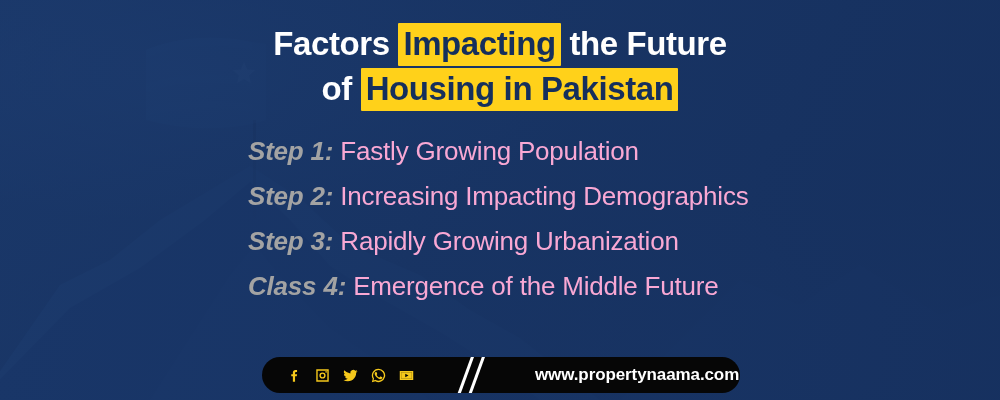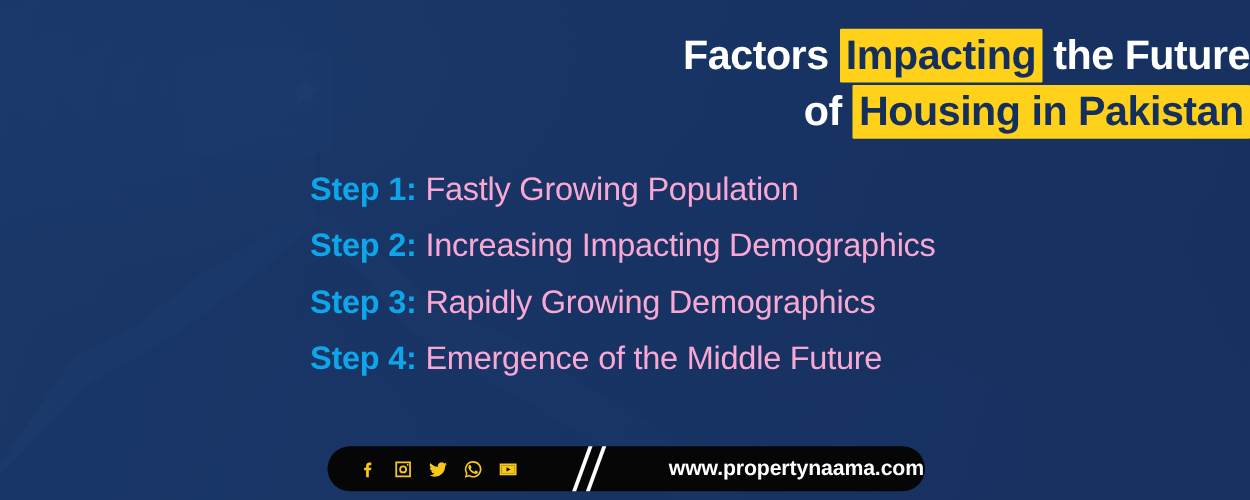--- a/index.html
+++ b/index.html
@@ -61,21 +61,21 @@
   .content {
     position: relative;
     width: 100%; height: 100%;
     z-index: 5;
   }
 
   
   .title-block {
     position: absolute;
     left: 0; right: 0; top: 26px;
-    text-align: right;
+    text-align: center;
     line-height: 1.08;
   }
   .title-line {
     display: block;
     font-size: 33px;
     font-weight: 700;
     letter-spacing: -0.4px;
     white-space: nowrap;
   }
   .title-line + .title-line { margin-top: 9px; }
@@ -96,23 +96,24 @@
     width: 700px;
   }
   .step-row {
     font-size: 26px;
     line-height: 1;
     margin-bottom: 19px;
     white-space: nowrap;
   }
   .step-row:last-child { margin-bottom: 0; }
   .step-label {
-    color: #0ea5e9;
+    color: #a3a3a3;
     font-weight: 700;
     letter-spacing: -0.2px;
+    font-style: italic;
   }
   .step-text {
     color: #f9a8d4;
     font-weight: 400;
     letter-spacing: -0.2px;
   }
 
   
   .footer-pill {
     position: absolute;
@@ -207,24 +208,24 @@
     </div>
 
     <div class="steps">
       <div class="step-row">
         <span class="step-label">Step 1:</span><span class="step-text"> Fastly Growing Population</span>
       </div>
       <div class="step-row">
         <span class="step-label">Step 2:</span><span class="step-text"> Increasing Impacting Demographics</span>
       </div>
       <div class="step-row">
-        <span class="step-label">Step 3:</span><span class="step-text"> Rapidly Growing Demographics</span>
-      </div>
-      <div class="step-row">
-        <span class="step-label">Step 4:</span><span class="step-text"> Emergence of the Middle Future</span>
+        <span class="step-label">Step 3:</span><span class="step-text"> Rapidly Growing Urbanization</span>
+      </div>
+      <div class="step-row">
+        <span class="step-label">Class 4:</span><span class="step-text"> Emergence of the Middle Future</span>
       </div>
     </div>
 
     <div class="footer-pill">
 
       <div class="social-group">
 
         <span class="social-ico" title="Facebook">
           <svg viewBox="0 0 24 24" aria-hidden="true">
             <path d="M15.6 4.2h-2.3c-2.2 0-3.6 1.5-3.6 3.7v2.2H7.4v3h2.3v7.7h3.1v-7.7h2.4l.5-3h-2.9V8.3c0-.7.3-1.1 1.1-1.1h1.7V4.2z"></path>

